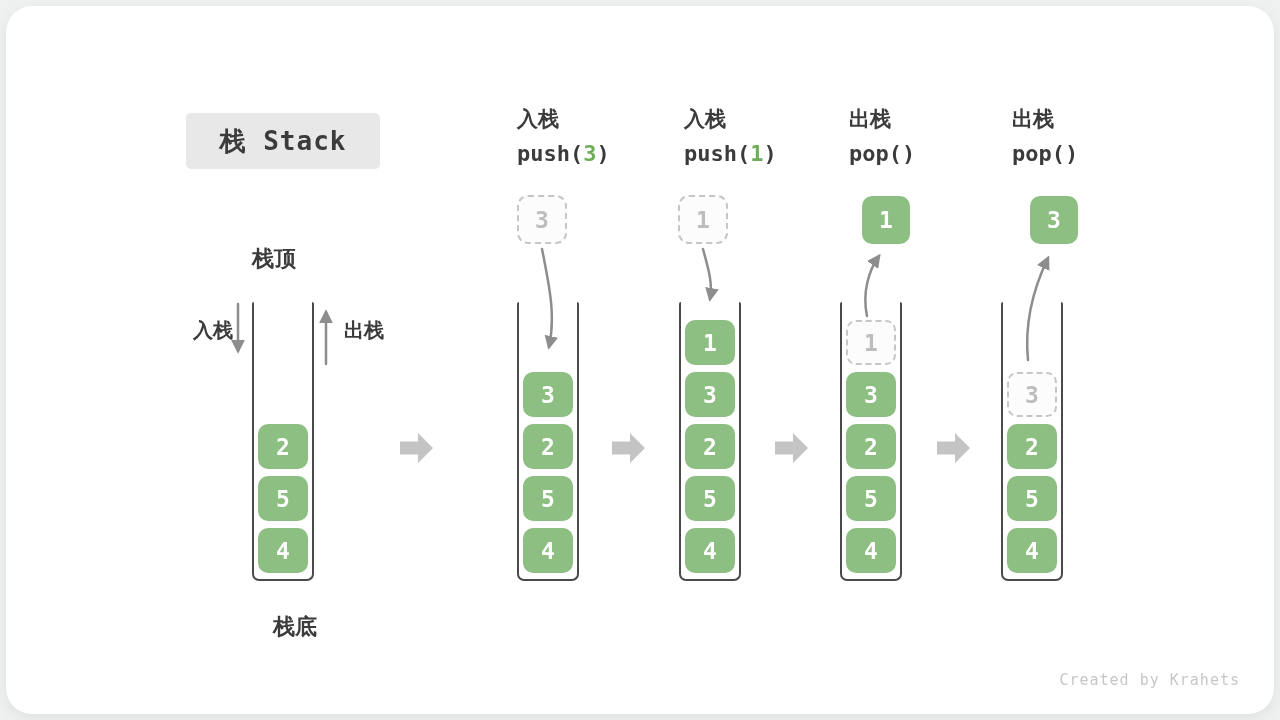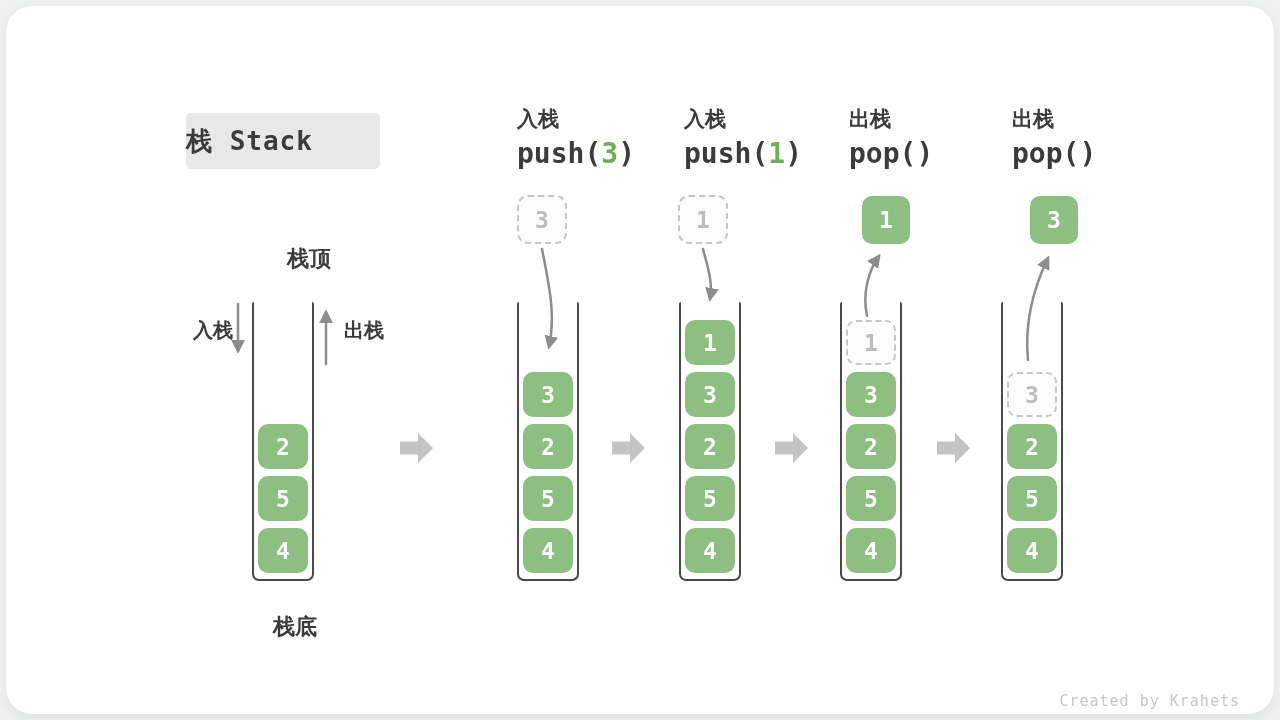--- a/index.html
+++ b/index.html
@@ -18,33 +18,33 @@
   }
   .scene { position:absolute; inset:0; }
   .card {
     position:absolute; left:6px; top:6px; width:1268px; height:708px;
     background:var(--card-bg); border-radius:26px;
     box-shadow:0 4px 14px rgba(0,0,0,.07);
   }
   .title-box {
     position:absolute; left:186px; top:113px; width:194px; height:56px;
     background:var(--title-box-bg); border-radius:5px;
-    display:flex; align-items:center; justify-content:flex-start;
+    display:flex; align-items:center; justify-content:center;
     font-family:"DejaVu Sans Mono",monospace; font-size:26px; font-weight:700;
     color:var(--text-dark); letter-spacing:1px;
   }
   .op { position:absolute; top:106px; }
   .op .cn { font-size:21px; font-weight:700; line-height:26px; }
   .op .code {
     margin-top:9px; font-family:"DejaVu Sans Mono",monospace;
-    font-size:28px; font-weight:600; line-height:26px;
+    font-size:22px; font-weight:600; line-height:26px;
   }
   .op .code .arg { color:var(--arg-green); font-weight:700; }
   .legend { position:absolute; font-weight:700; color:var(--text-dark); }
-  .legend-top    { left:269px; top:244px; width:62px; text-align:right; font-size:22px; }
+  .legend-top    { left:252px; top:244px; width:62px; text-align:left; font-size:22px; }
   .legend-bottom { left:264px; top:612px; width:62px; text-align:center; font-size:22px; }
   .legend-push   { left:193px; top:317px; font-size:20px; }
   .legend-pop    { left:344px; top:317px; font-size:20px; }
   .stack {
     position:absolute; top:302px; width:62px; height:279px;
     border-left:2px solid var(--wall-dark); border-right:2px solid var(--wall-dark);
     border-bottom:2px solid var(--wall-dark); border-radius:2px 2px 7px 7px;
   }
   .cell {
     position:absolute; left:50%; transform:translateX(-50%);
@@ -65,21 +65,21 @@
   .popped-box {
     position:absolute; width:48px; height:48px; border-radius:10px;
     background:var(--element-green); color:#fff;
     display:flex; align-items:center; justify-content:center;
     font-family:"DejaVu Sans Mono",monospace; font-size:23px; font-weight:700;
   }
   .overlay { position:absolute; inset:0; pointer-events:none; }
   .watermark {
     position:absolute; right:40px; top:671px;
     font-family:"DejaVu Sans Mono",monospace; font-size:15px;
-    letter-spacing:1px; color:var(--watermark-gray);margin-top:21px;
+    letter-spacing:1px; color:var(--watermark-gray);
   }
 </style>
 </head>
 <body>
 
 <div class="scene">
   <div class="card"></div>
 
   <div class="title-box">
     <span>栈 Stack</span>

